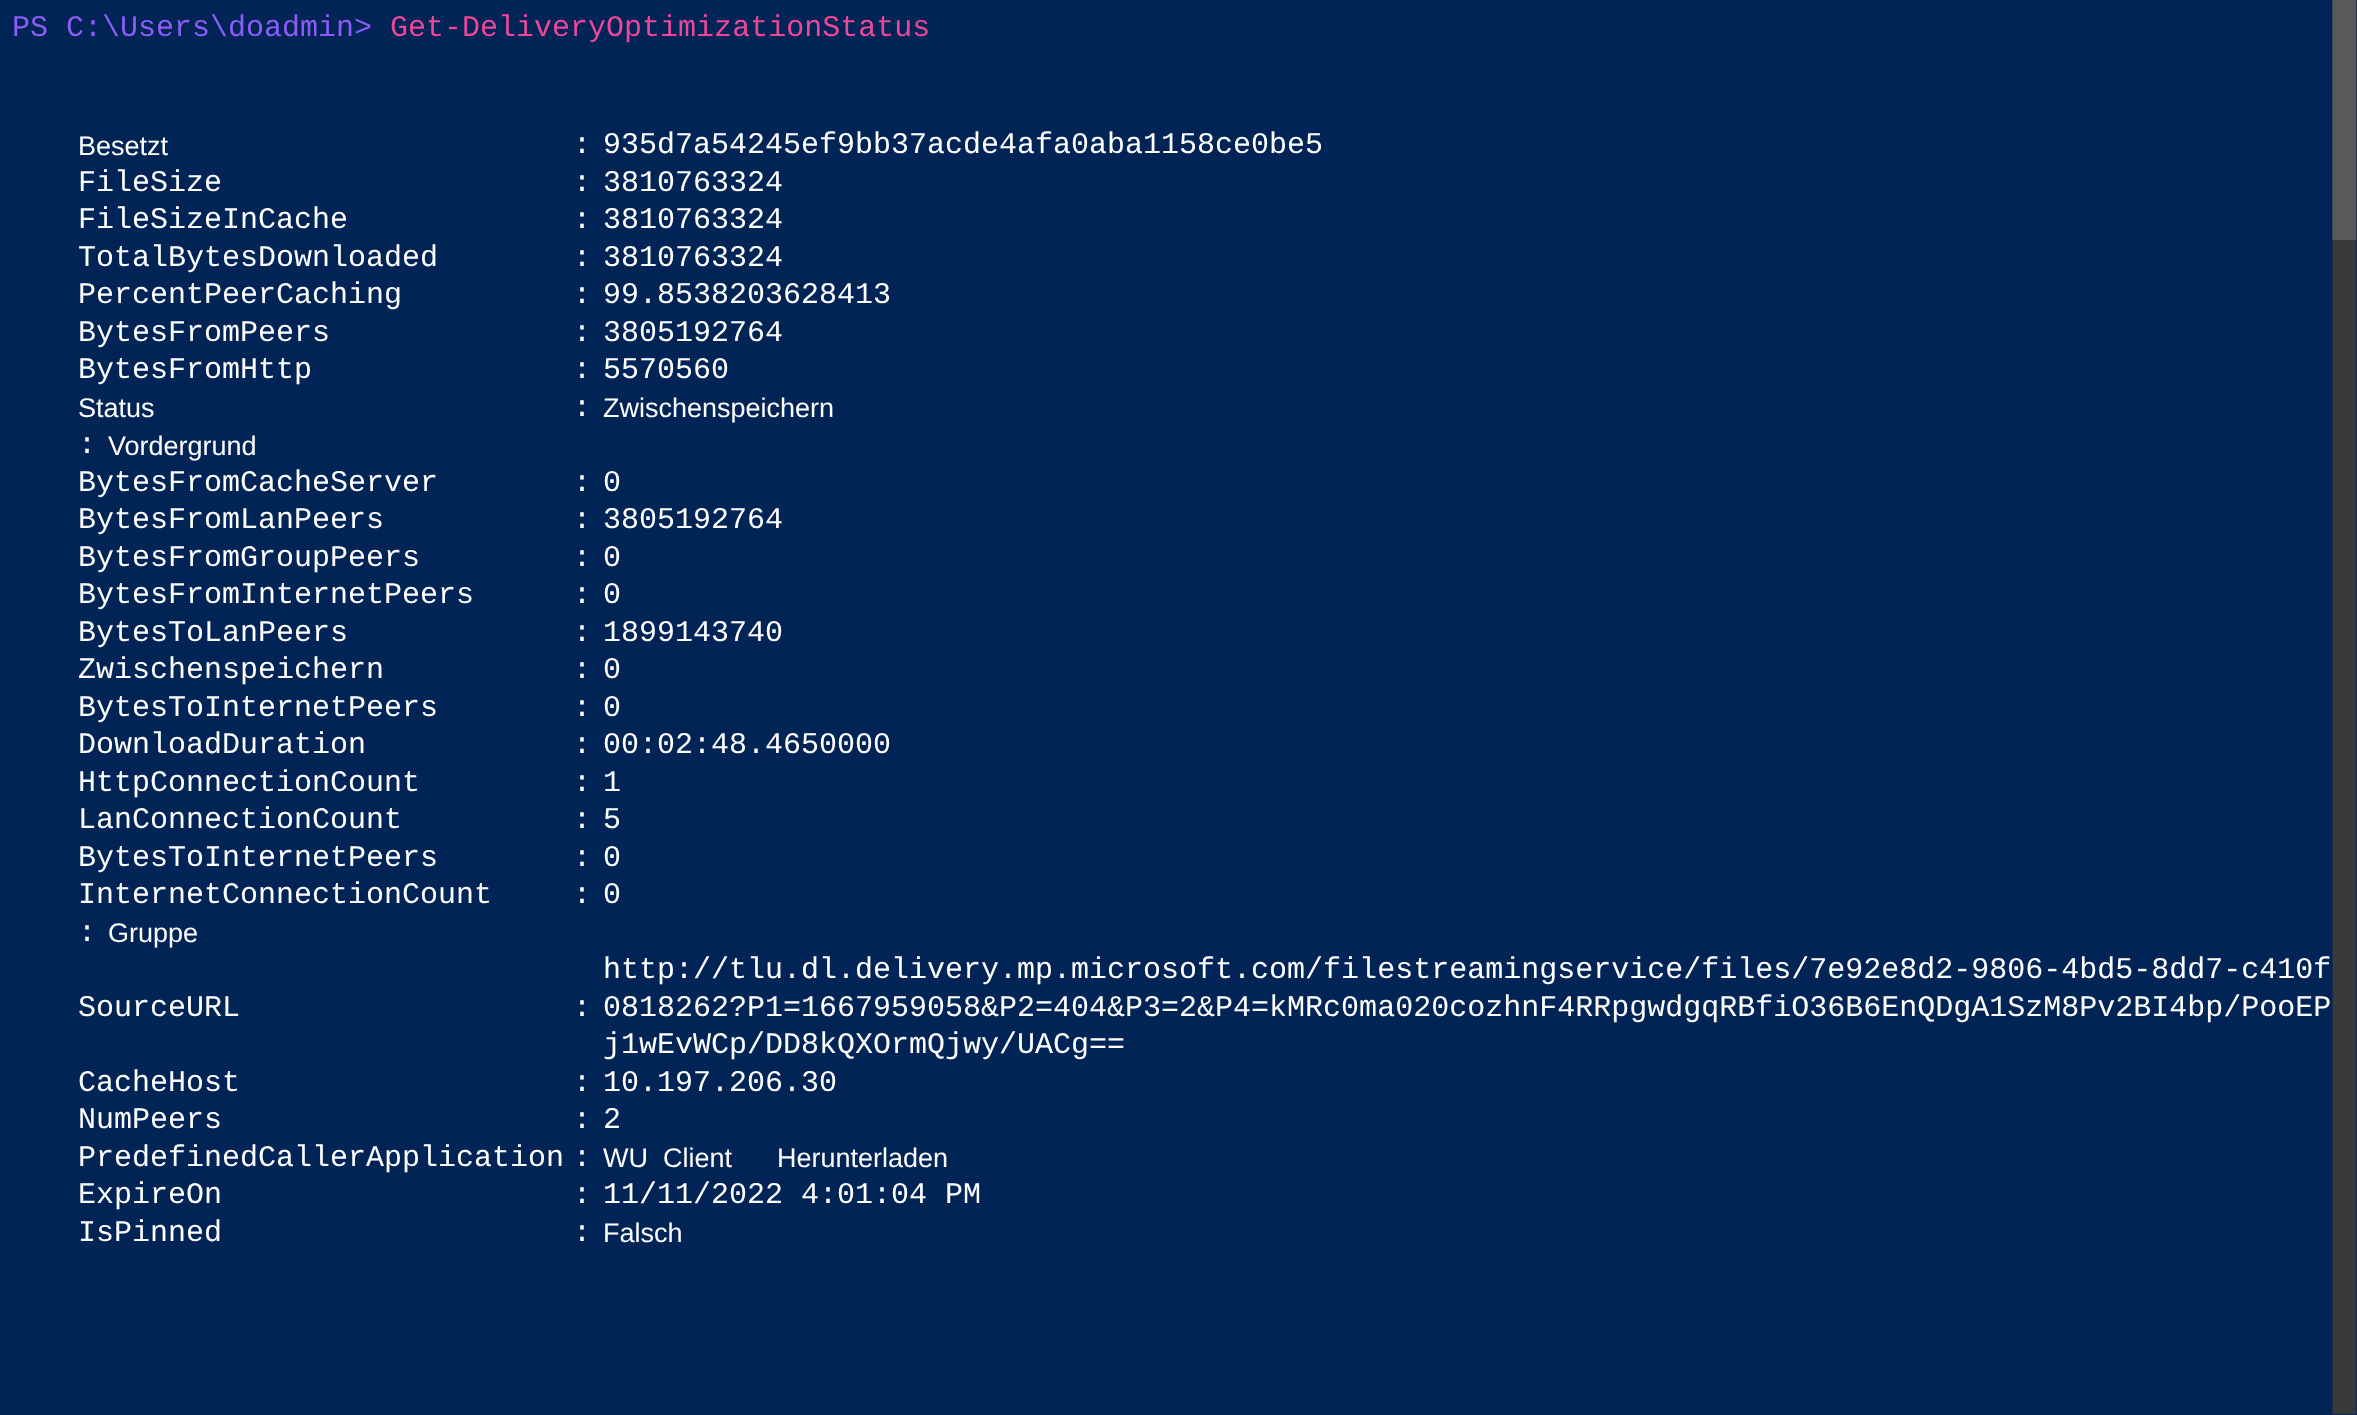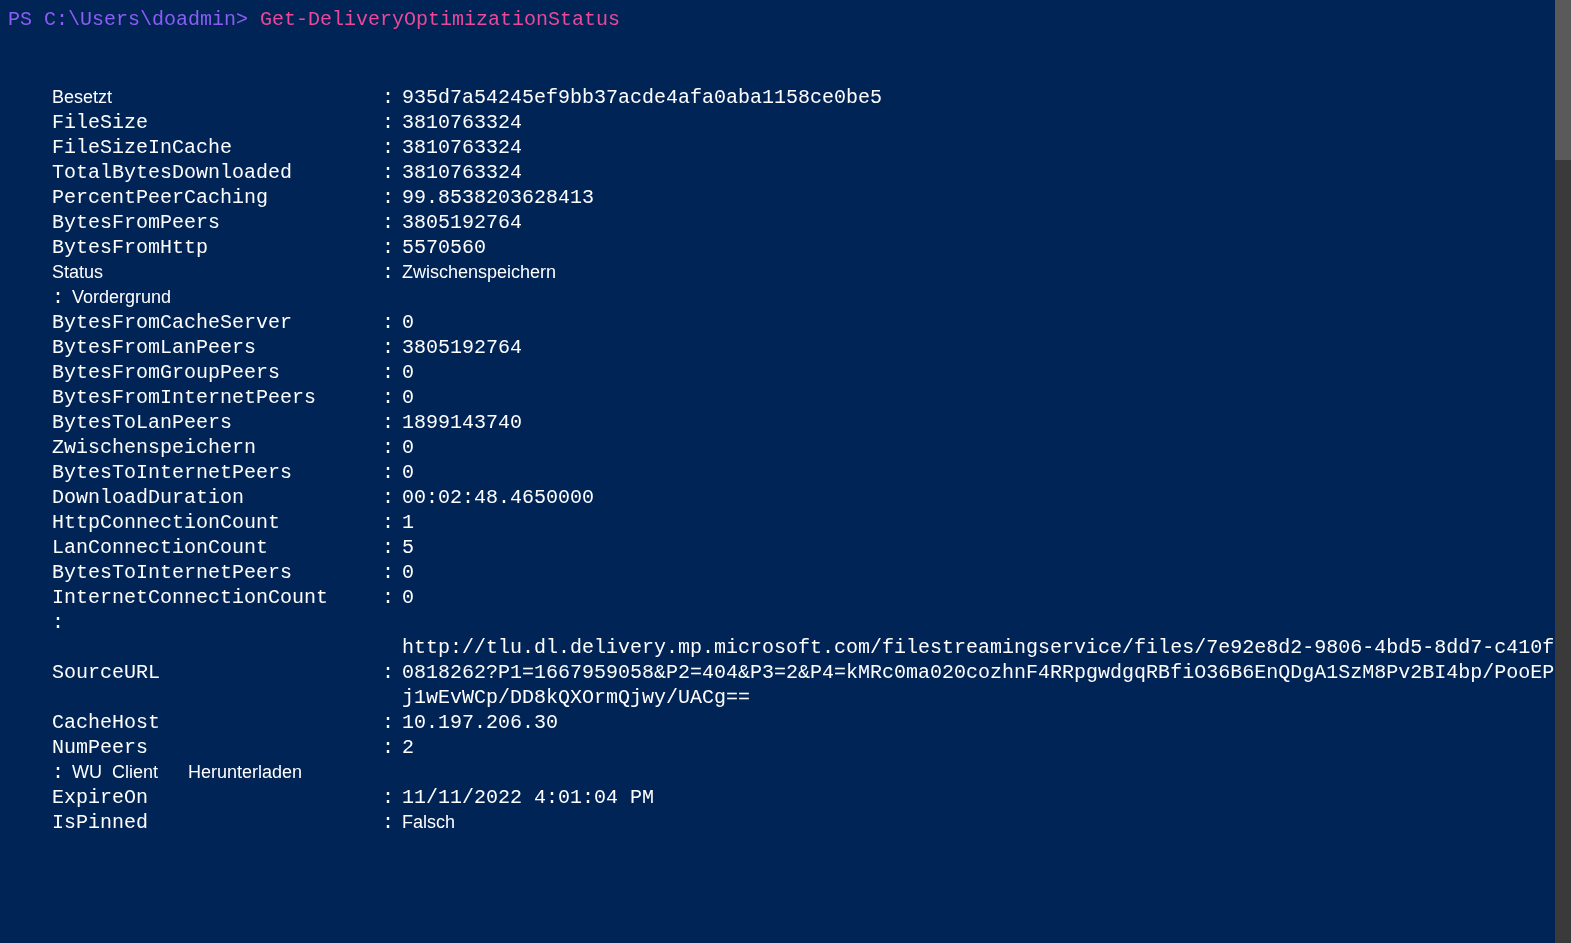--- a/index.html
+++ b/index.html
@@ -179,37 +179,39 @@
       <div class="colon">:</div>
       <div class="value">0</div>
     </div>
     <div class="row">
       <div class="key">InternetConnectionCount</div>
       <div class="colon">:</div>
       <div class="value">0</div>
     </div>
     <div class="row">
       <div class="colon">:</div>
+      <div class="value sans">Gruppe</div>
     </div>
     <div class="row">
       <div class="key">SourceURL</div>
       <div class="colon">:</div>
       <div class="value">http://tlu.dl.delivery.mp.microsoft.com/filestreamingservice/files/7e92e8d2-9806-4bd5-8dd7-c410f0818262?P1=1667959058&amp;P2=404&amp;P3=2&amp;P4=kMRc0ma020cozhnF4RRpgwdgqRBfiO36B6EnQDgA1SzM8Pv2BI4bp/PooEPj1wEvWCp/DD8kQXOrmQjwy/UACg==</div>
     </div>
     <div class="row">
       <div class="key">CacheHost</div>
       <div class="colon">:</div>
       <div class="value">10.197.206.30</div>
     </div>
     <div class="row">
       <div class="key">NumPeers</div>
       <div class="colon">:</div>
       <div class="value">2</div>
     </div>
     <div class="row">
+      <div class="key">PredefinedCallerApplication</div>
       <div class="colon">:</div>
       <div class="value sans">WU  Client      Herunterladen</div>
     </div>
     <div class="row">
       <div class="key">ExpireOn</div>
       <div class="colon">:</div>
       <div class="value">11/11/2022 4:01:04 PM</div>
     </div>
     <div class="row">
       <div class="key">IsPinned</div>

